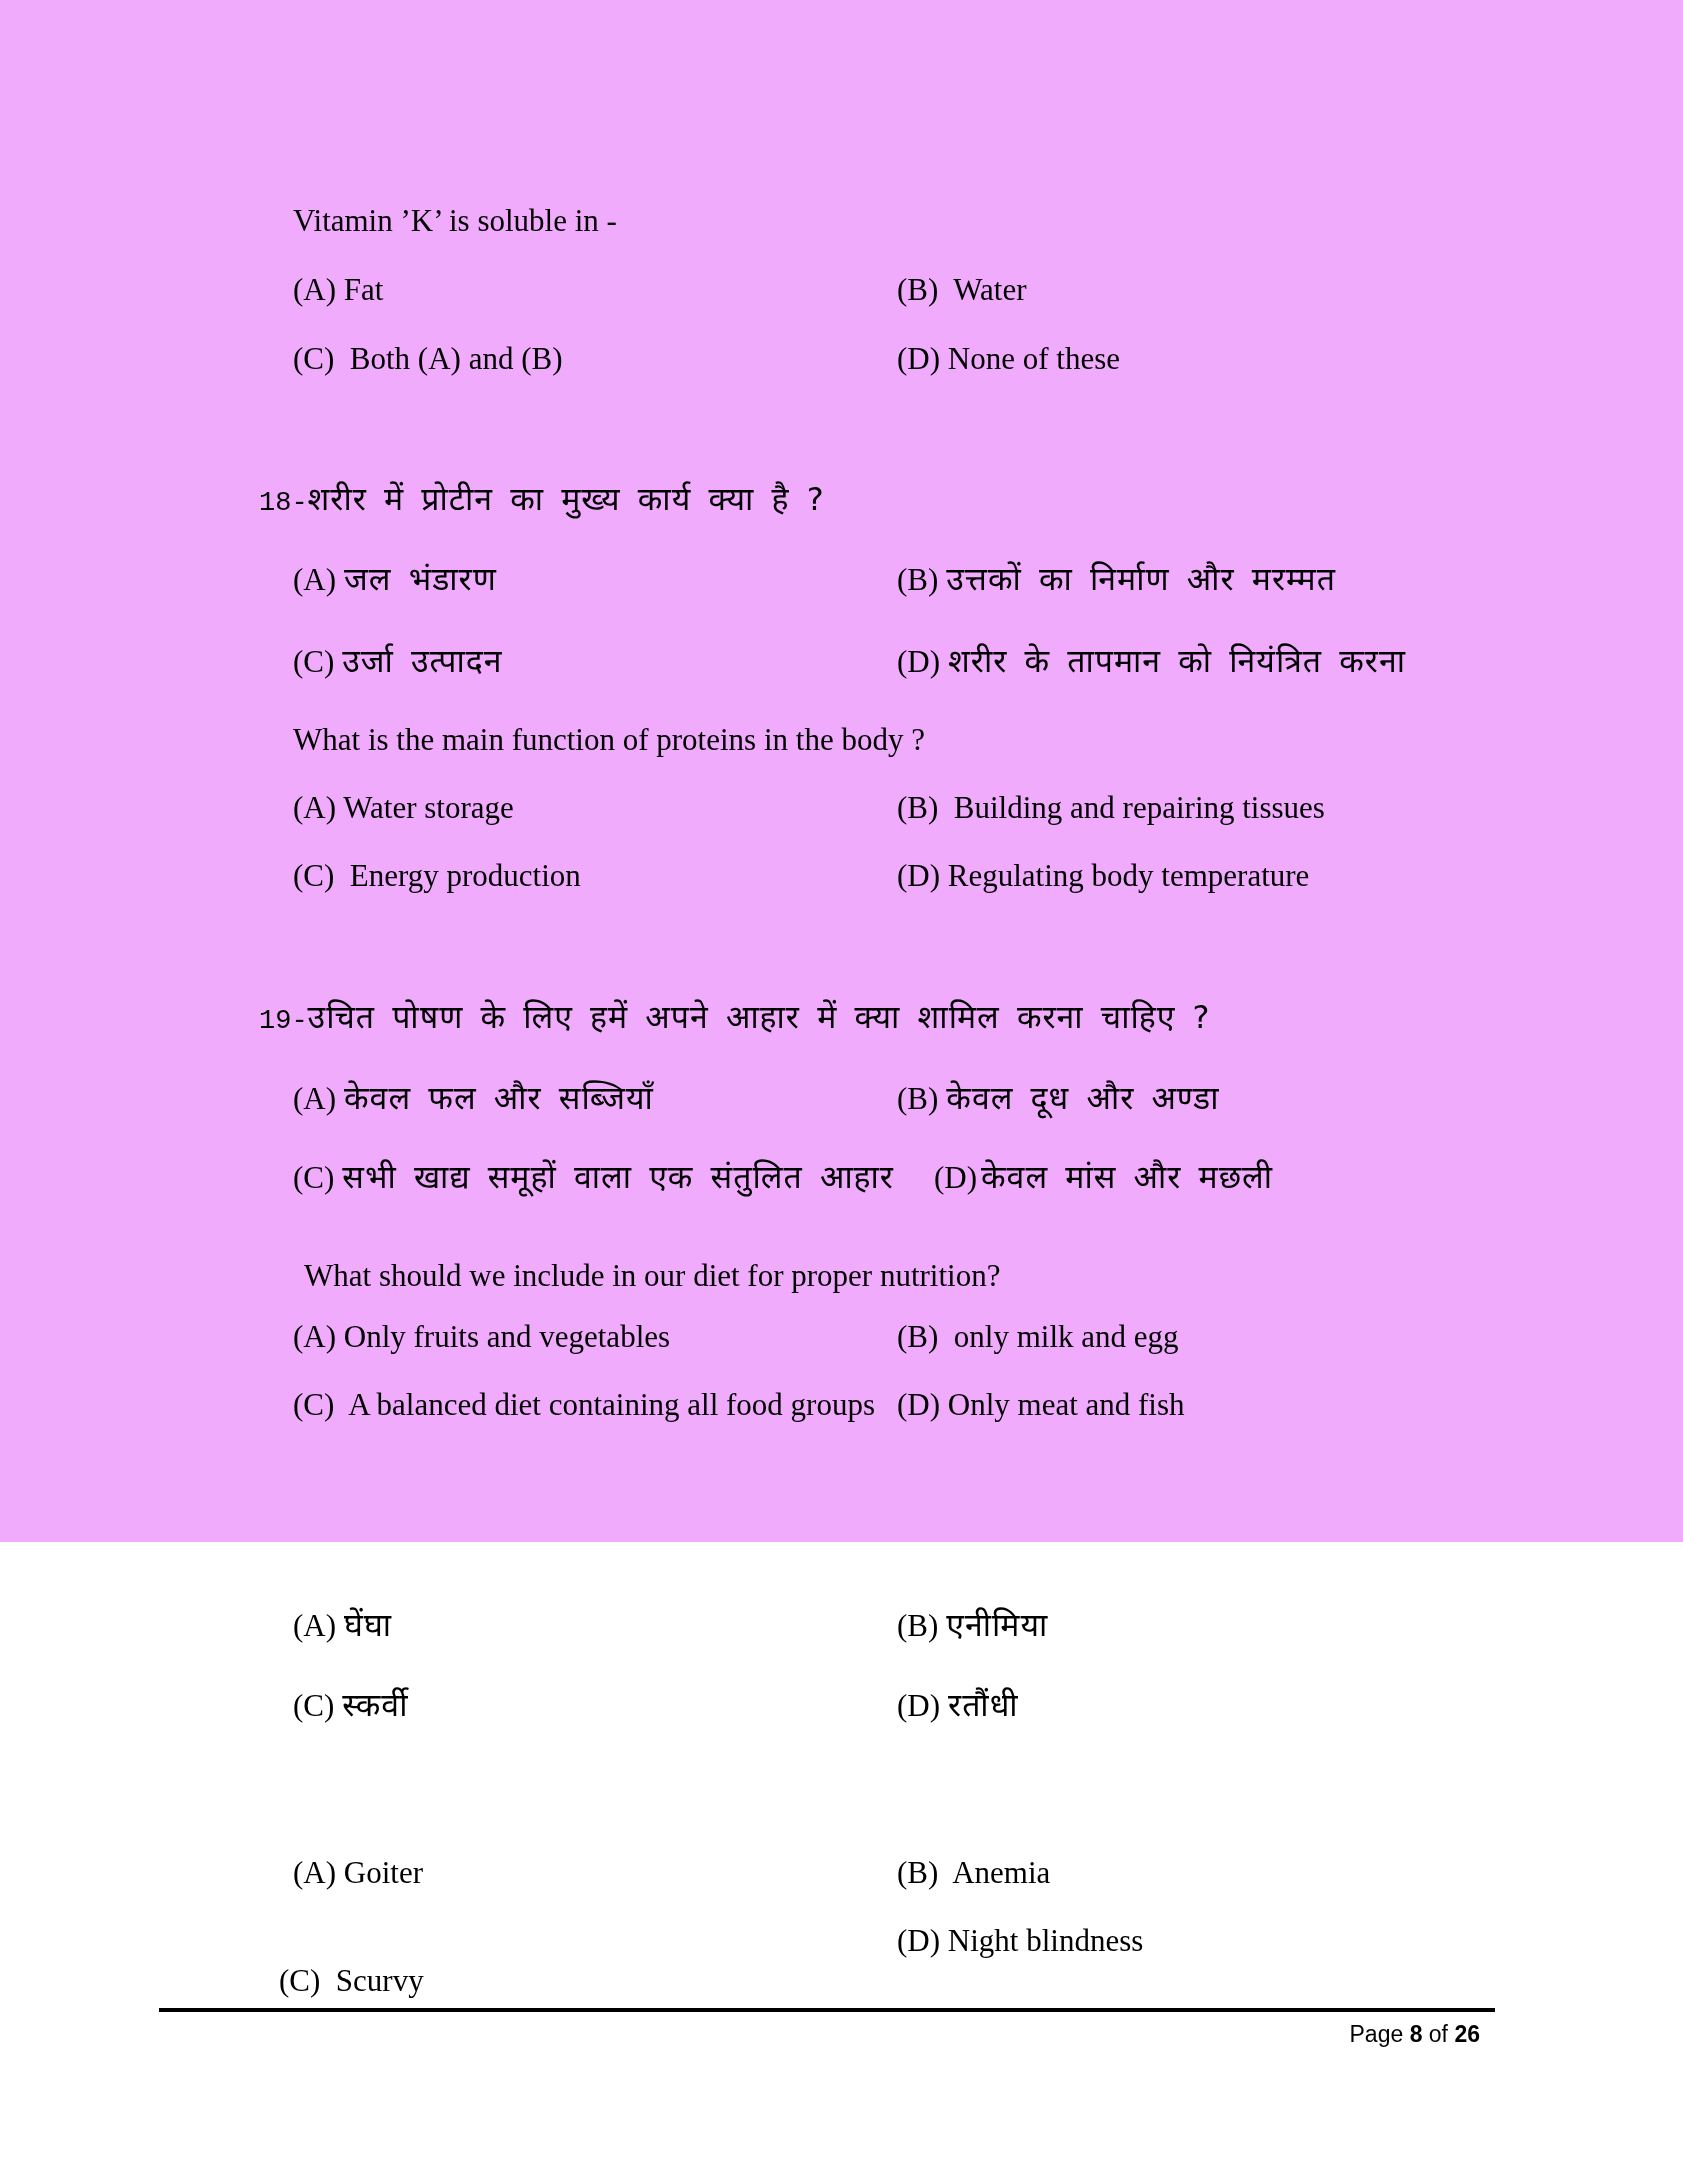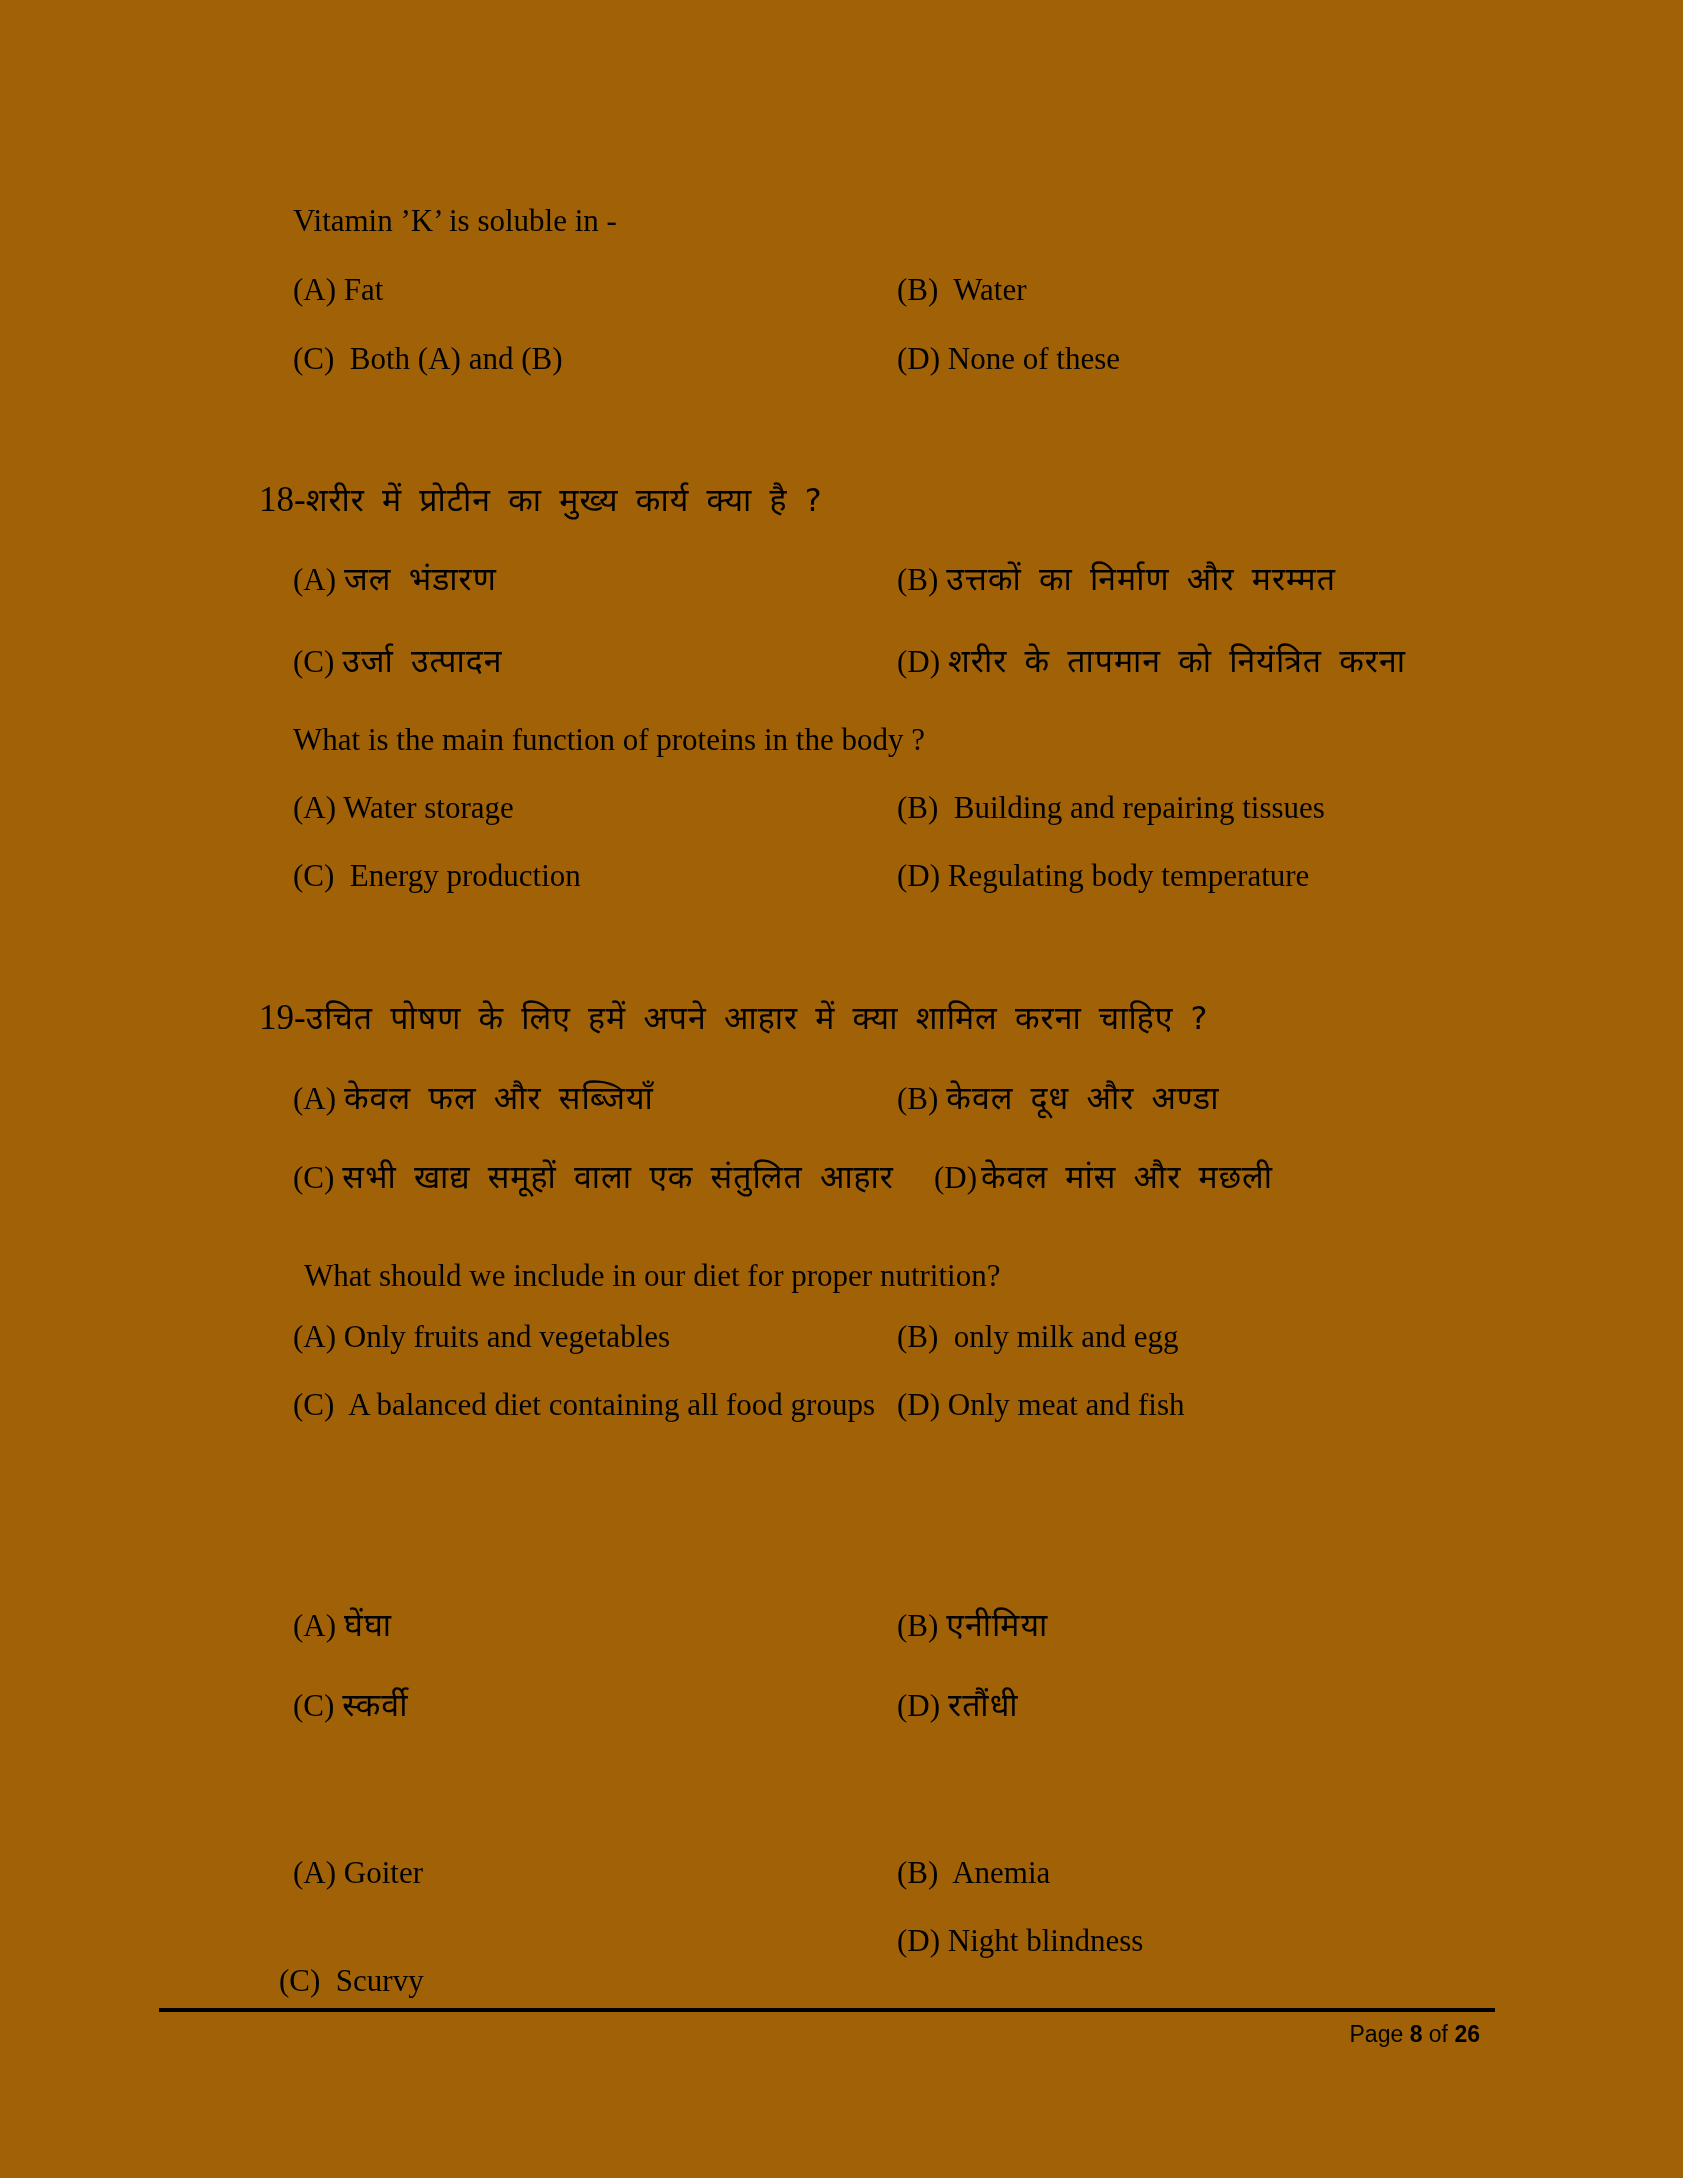--- a/index.html
+++ b/index.html
@@ -1,32 +1,32 @@
 <!DOCTYPE html>
 <html><head>
 <meta charset="utf-8">
 <style>
   html, body { margin: 0; padding: 0; background: #ffffff; }
   body { width: 1683px; height: 2178px; position: relative; overflow: hidden; }
-  .page { position: absolute; left: 0; top: 0; width: 1683px; height: 2178px; background: #a16207; }
+  .page { position: absolute; left: 0; top: 0; width: 1683px; height: 1542px; background: #f0abfc; }
   .ln {
     position: absolute;
     white-space: nowrap;
     font-family: "Liberation Serif", "DejaVu Serif", serif;
     font-size: 31px;
     line-height: 31px;
     color: #000000;
   }
   .hi {
     font-family: "DejaVu Sans", "Liberation Sans", sans-serif;
     font-size: 32px;
     letter-spacing: 1px;
     word-spacing: 6px;
   }
-  .qnum { font-family: Liberation Serif, serif; font-size: 35px; letter-spacing: 0; word-spacing: 0; }
+  .qnum { font-family: Liberation Mono, monospace; font-size: 27px; letter-spacing: 0; word-spacing: 0; }
   .lbl { font-family: "Liberation Serif", serif; font-size: 31px; letter-spacing: 0; word-spacing: 0; margin-right: 8px; }
   .footer-rule { position: absolute; left: 159px; top: 2008px; width: 1336px; height: 4px; background: #000; }
   .footer-page {
     position: absolute; top: 2021px; right: 203px;
     font-family: "Liberation Sans", "DejaVu Sans", sans-serif;
     font-size: 23px; line-height: 26px; color: #000;
   }
   .footer-page b { font-weight: bold; }
 </style>
 </head>

